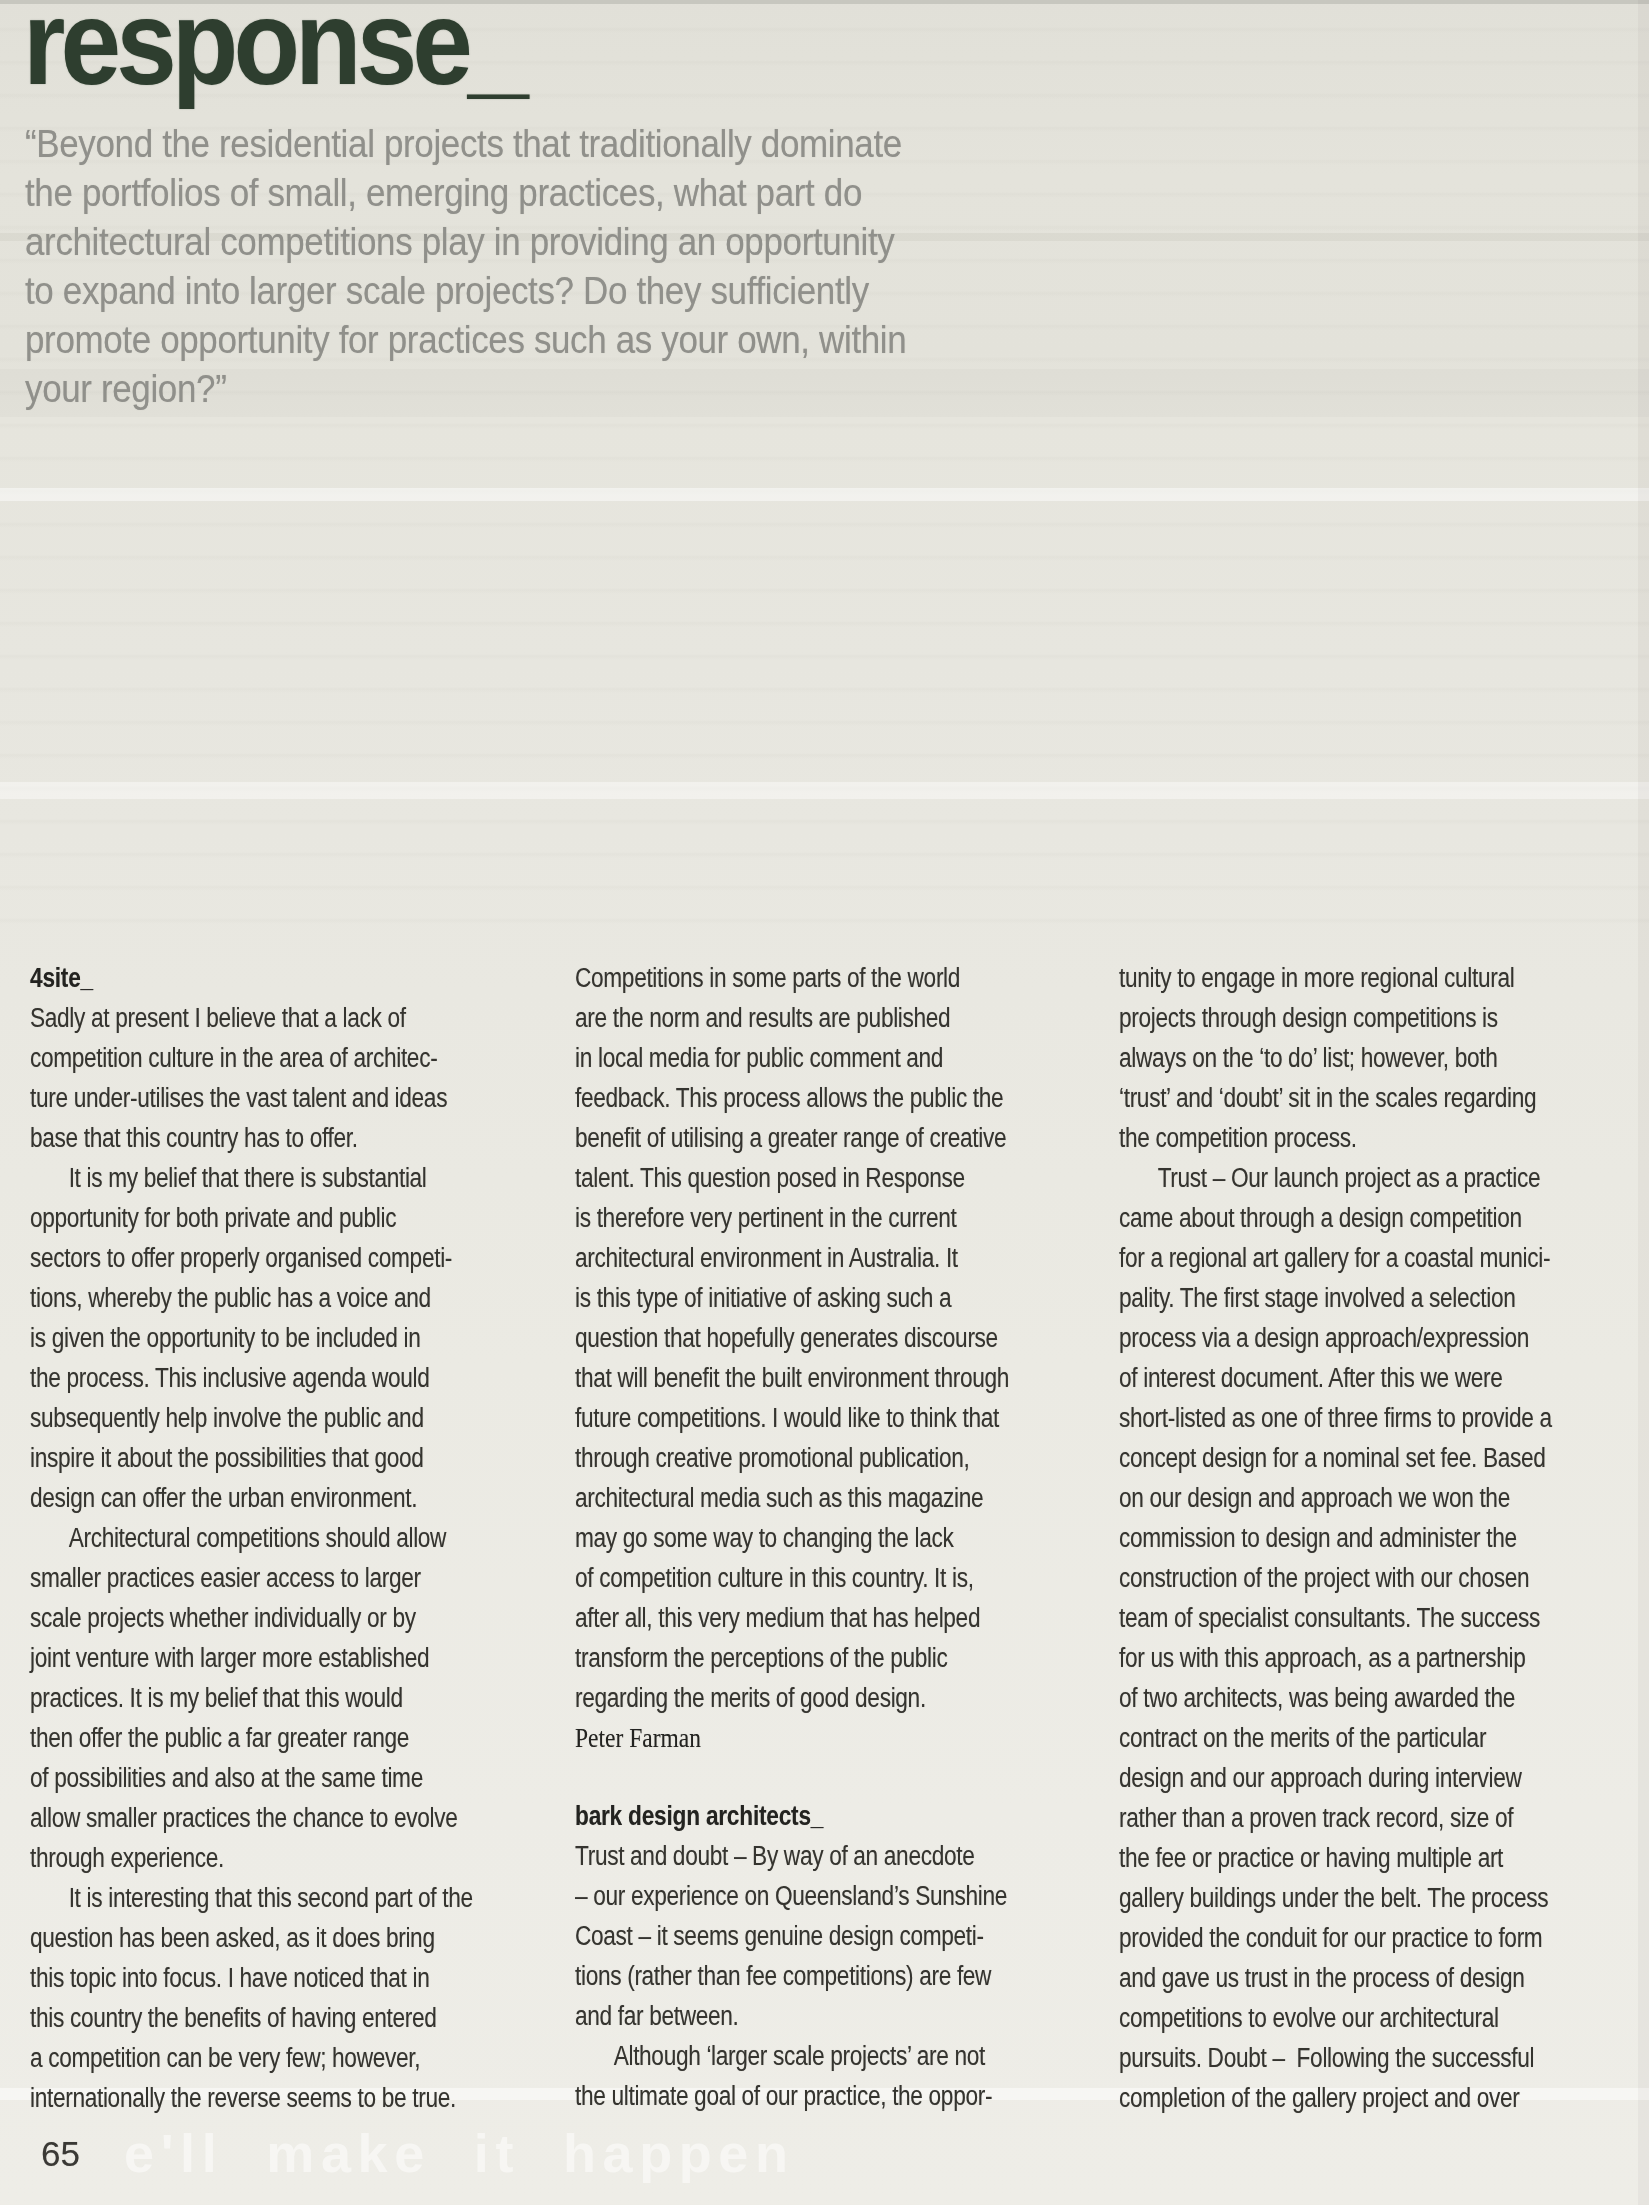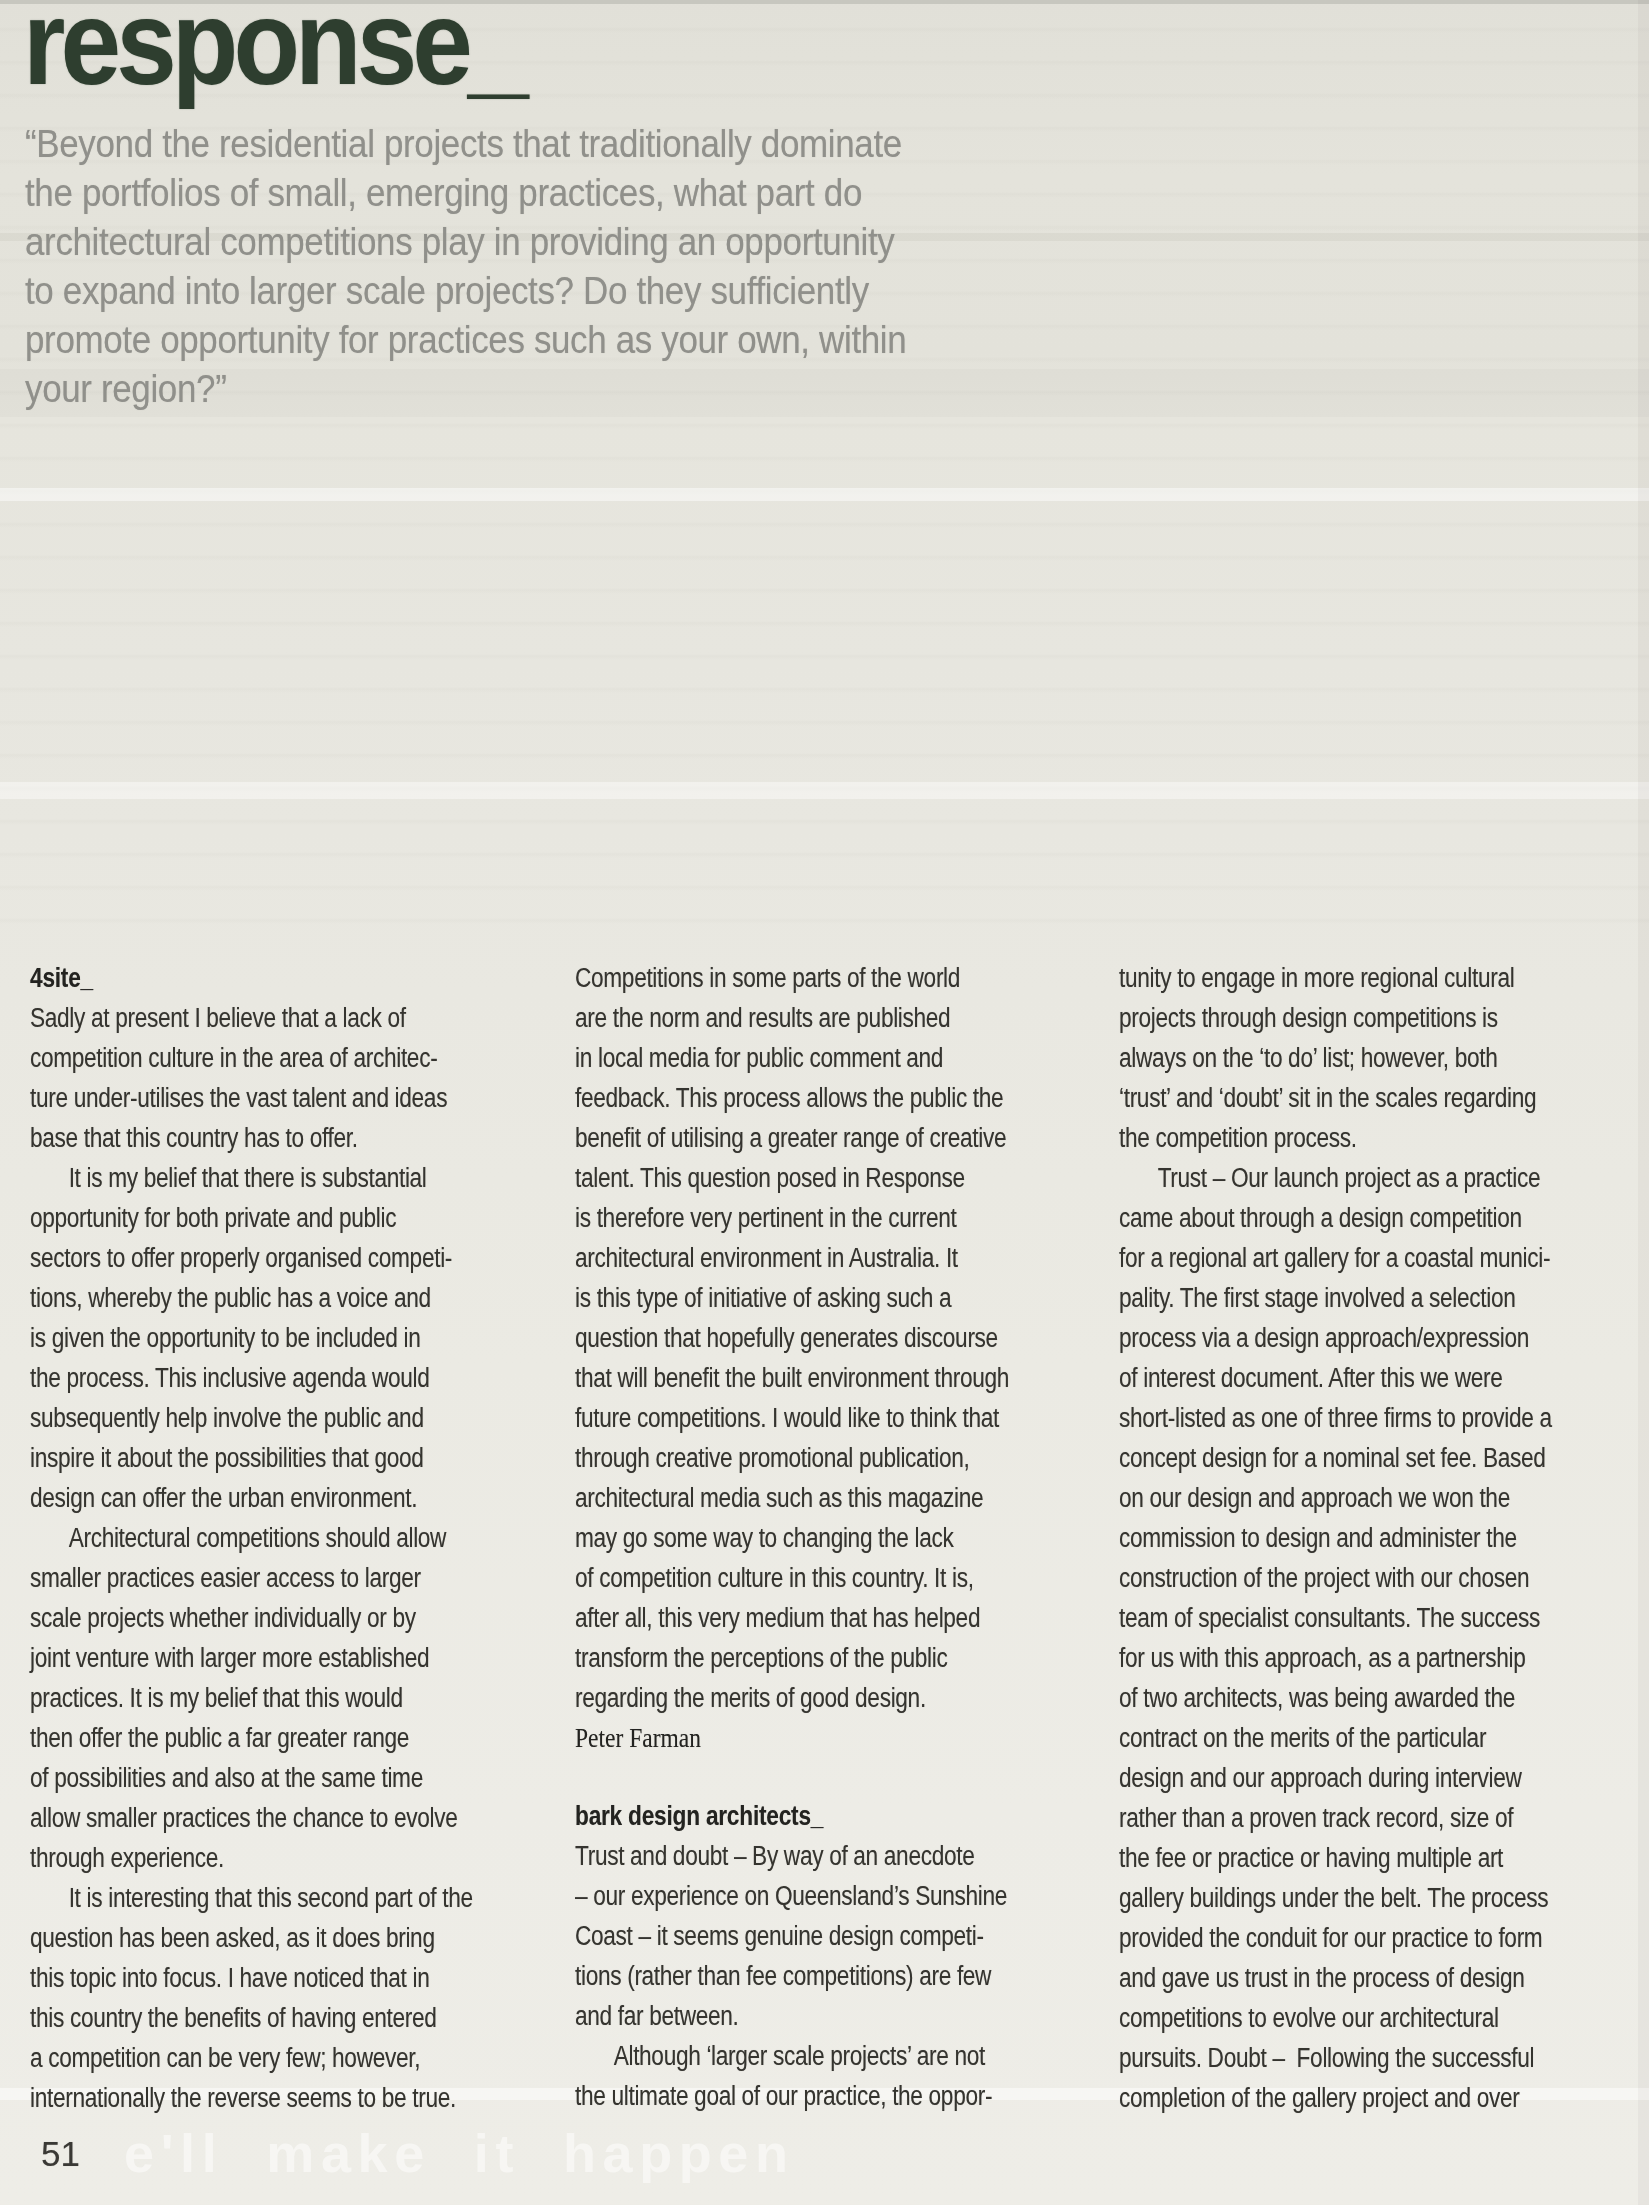--- a/index.html
+++ b/index.html
@@ -196,15 +196,15 @@
       <div class="body-line">the fee or practice or having multiple art</div>
       <div class="body-line">gallery buildings under the belt. The process</div>
       <div class="body-line">provided the conduit for our practice to form</div>
       <div class="body-line">and gave us trust in the process of design</div>
       <div class="body-line">competitions to evolve our architectural</div>
       <div class="body-line">pursuits. Doubt –  Following the successful</div>
       <div class="body-line">completion of the gallery project and over</div>
     </div>
 
   <div class="watermark">e'll make it happen</div>
-  <div class="page-number">51</div>
+  <div class="page-number">65</div>
 </div>
 
 
 </body></html>

